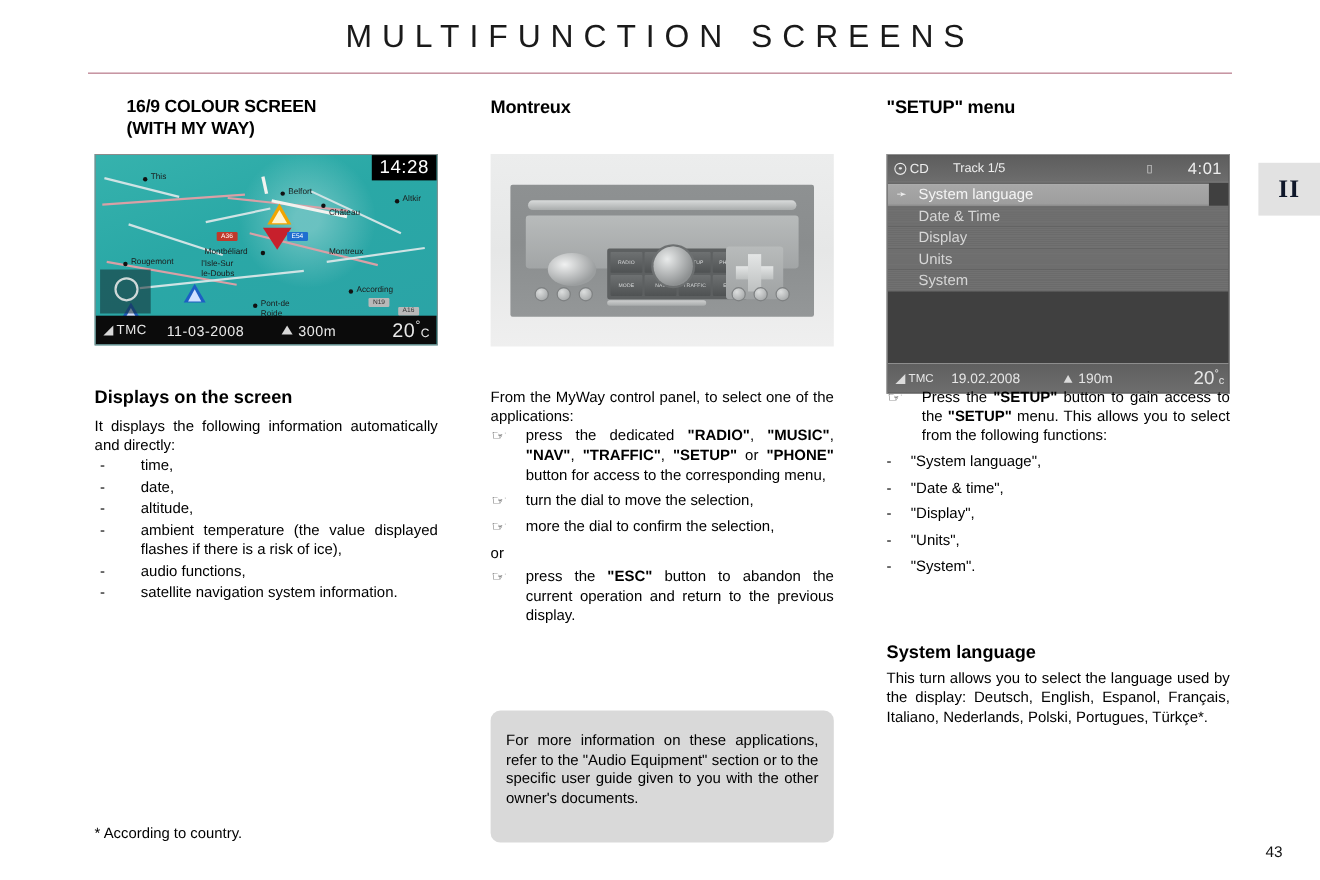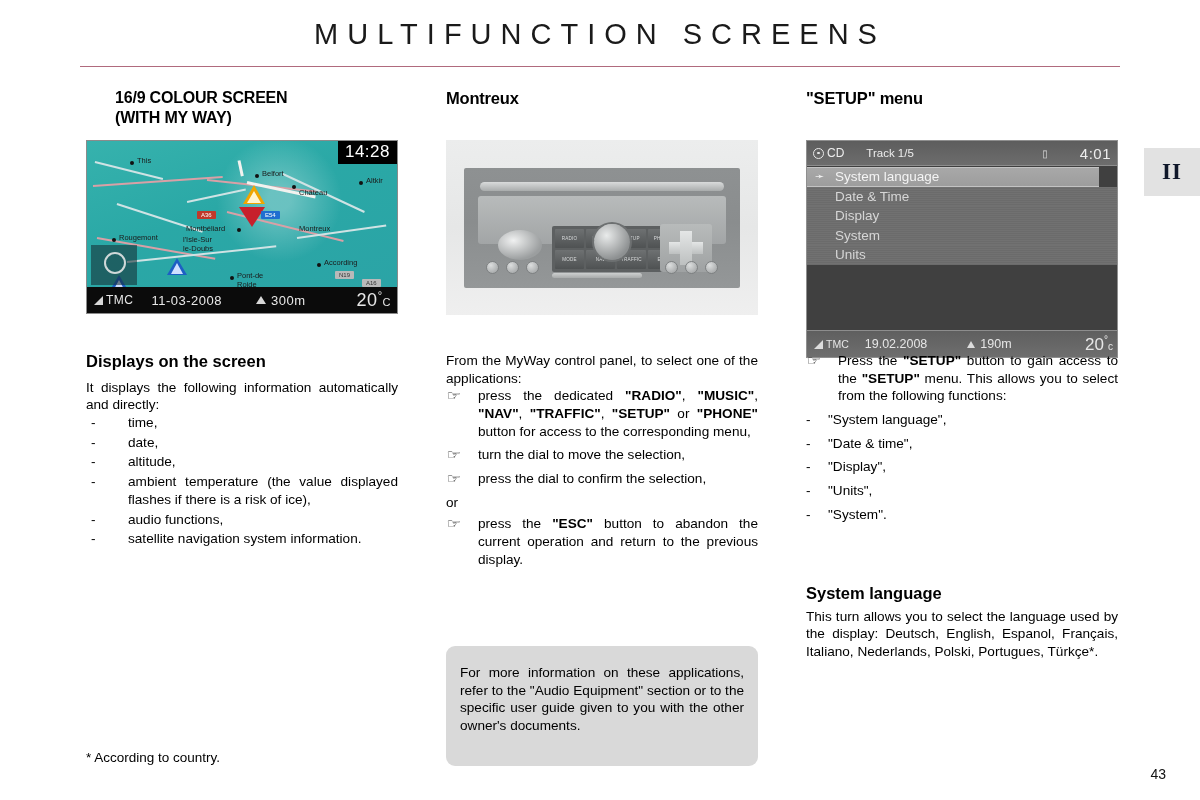--- a/index.html
+++ b/index.html
@@ -437,21 +437,21 @@
     <div class="mini-btn" style="right:22px; bottom:14px;"></div>
     <div class="panel-bar"></div>
   </div>
 </div>
 
 <div style="position:absolute; left:446px; top:352px; width:312px;">
   <p class="body intro">From the MyWay control panel, to select one of the applications:</p>
   <ul class="hand" id="controls-steps">
       <li><span class="hand-mark">☞</span><span>press the dedicated </span><b>"RADIO"</b><span>, </span><b>"MUSIC"</b><span>, </span><b>"NAV"</b><span>, </span><b>"TRAFFIC"</b><span>, </span><b>"SETUP"</b><span> or </span><b>"PHONE"</b><span> button for access to the corresponding menu,</span></li>
       <li><span class="hand-mark">☞</span><span>turn the dial to move the selection,</span></li>
-      <li><span class="hand-mark">☞</span><span>press the dial to confirm the selection,</span></li>
+      <li><span class="hand-mark">☞</span><span>more the dial to confirm the selection,</span></li>
     </ul>
   <div class="or-line">or</div>
   <ul class="hand" id="controls-final">
       <li><span class="hand-mark">☞</span><span>press the </span><b>"ESC"</b><span> button to abandon the current operation and return to the previous display.</span></li>
     </ul>
 </div>
 
 <div class="note-box">
   <p>For more information on these applications, refer to the "Audio Equipment" section or to the specific user guide given to you with the other owner's documents.</p>
 </div>
@@ -476,24 +476,24 @@
         <span class="arrow">➛</span>
         <span>System language</span>
       </div>
       <div class="setup-item">
         <span>Date &amp; Time</span>
       </div>
       <div class="setup-item">
         <span>Display</span>
       </div>
       <div class="setup-item">
-        <span>System</span>
+        <span>Units</span>
       </div>
       <div class="setup-item">
-        <span>Units</span>
+        <span>System</span>
       </div>
     </div>
 
   <div class="setup-bottom">
     <span class="tmc">
       <span class="tmc-ico2"></span>
       <span>TMC</span>
     </span>
     <span class="date">19.02.2008</span>
     <span class="alt">

